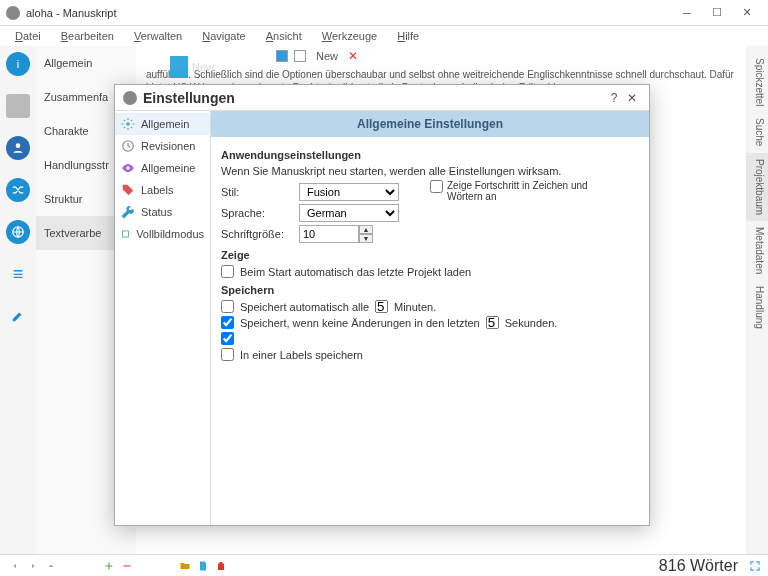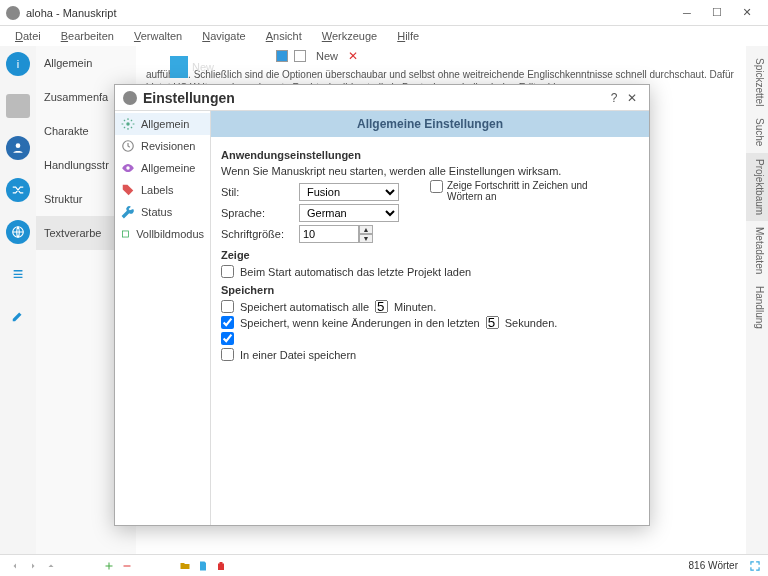--- a/index.html
+++ b/index.html
@@ -37,21 +37,21 @@
 .tabstrip .tabname { font-size: 11px; color: #555; padding: 0 4px; }
 .tabstrip .x { color: #d33; font-size: 12px; }
 .bgtext { position: absolute; top: 22px; left: 10px; right: 10px; font-size: 10px; color: #555; line-height: 1.3; }
 
 
 .rightbar { width: 22px; background: #f5f5f5; display: flex; flex-direction: column; padding-top: 6px; }
 .rightbar .rtab { writing-mode: vertical-rl; font-size: 10px; color: #656565; padding: 6px 3px; }
 .rightbar .rtab.sel { background: #e6e6e6; }
 
 
-.status { position: absolute; bottom: 0; left: 0; right: 0; height: 22px; display: flex; align-items: center; padding: 0 6px; font-size: 10px; border-top: 1px solid #ddd; }
+.status { position: absolute; bottom: 0; left: 0; right: 0; height: 22px; display: flex; align-items: center; padding: 0 6px; font-size: 16px; border-top: 1px solid #ddd; }
 .status .sicon { width: 12px; height: 12px; margin: 0 3px; }
 .status .spacer { flex: 1; }
 .status .toggle { width: 14px; height: 14px; }
 
 
 .dialog { position: absolute; top: 84px; left: 114px; width: 536px; height: 442px; background: #fff; border: 1px solid #aaa; box-shadow: 0 4px 20px rgba(0,0,0,.25); display: flex; flex-direction: column; }
 .dlg-title { height: 26px; display: flex; align-items: center; padding: 0 8px; border-bottom: 1px solid #ddd; }
 .dlg-title .di { width: 14px; height: 14px; border-radius: 50%; background: #888; margin-right: 6px; }
 .dlg-title .dt { flex: 1; font-size: 14px; font-weight: bold; }
 .dlg-title .db { width: 18px; text-align: center; font-size: 12px; color: #555; }
@@ -289,21 +289,21 @@
           <input type="checkbox" checked="" style="">
           <span>Speichert, wenn keine Änderungen in den letzten</span>
           <input class="num small" value="5" style="">
           <span>Sekunden.</span>
         </div>
         <div class="chkrow">
           <input type="checkbox" checked="" style="">
         </div>
         <div class="chkrow">
           <input type="checkbox" style="">
-          <span>In einer Datei speichern</span>
+          <span>In einer Labels speichern</span>
         </div>
       </div>
     </div>
   </div>
 </div>
 
 <div class="rightcol">
   <input type="checkbox" style="">
   <span>Zeige Fortschritt in Zeichen und Wörtern an</span>
 </div>

